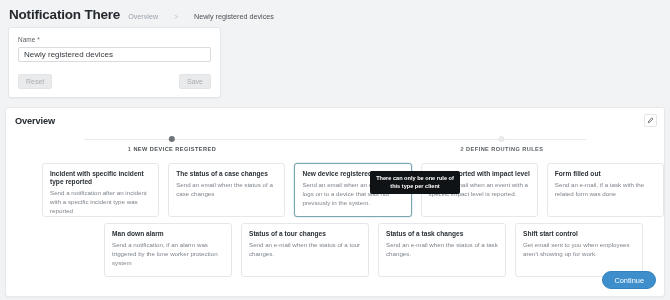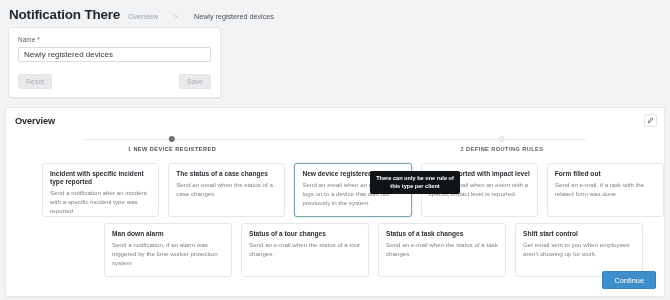--- a/index.html
+++ b/index.html
@@ -243,21 +243,21 @@
     position: absolute;
     right: 8px;
     bottom: 7px;
   }
   .btn-primary {
     font-family: "Liberation Sans", sans-serif;
     font-size: 7.4px;
     color: #ffffff;
     background: #3d8ecb;
     border: 1px solid #3383c2;
-    border-radius: 2px;
+    border-radius: 9px;
     padding: 3.5px 11px;
     cursor: pointer;
   }
 </style>
 </head>
 <body>
 
 <div class="page-header">
   <div class="page-title">Notification There</div>
   <div class="breadcrumb">

